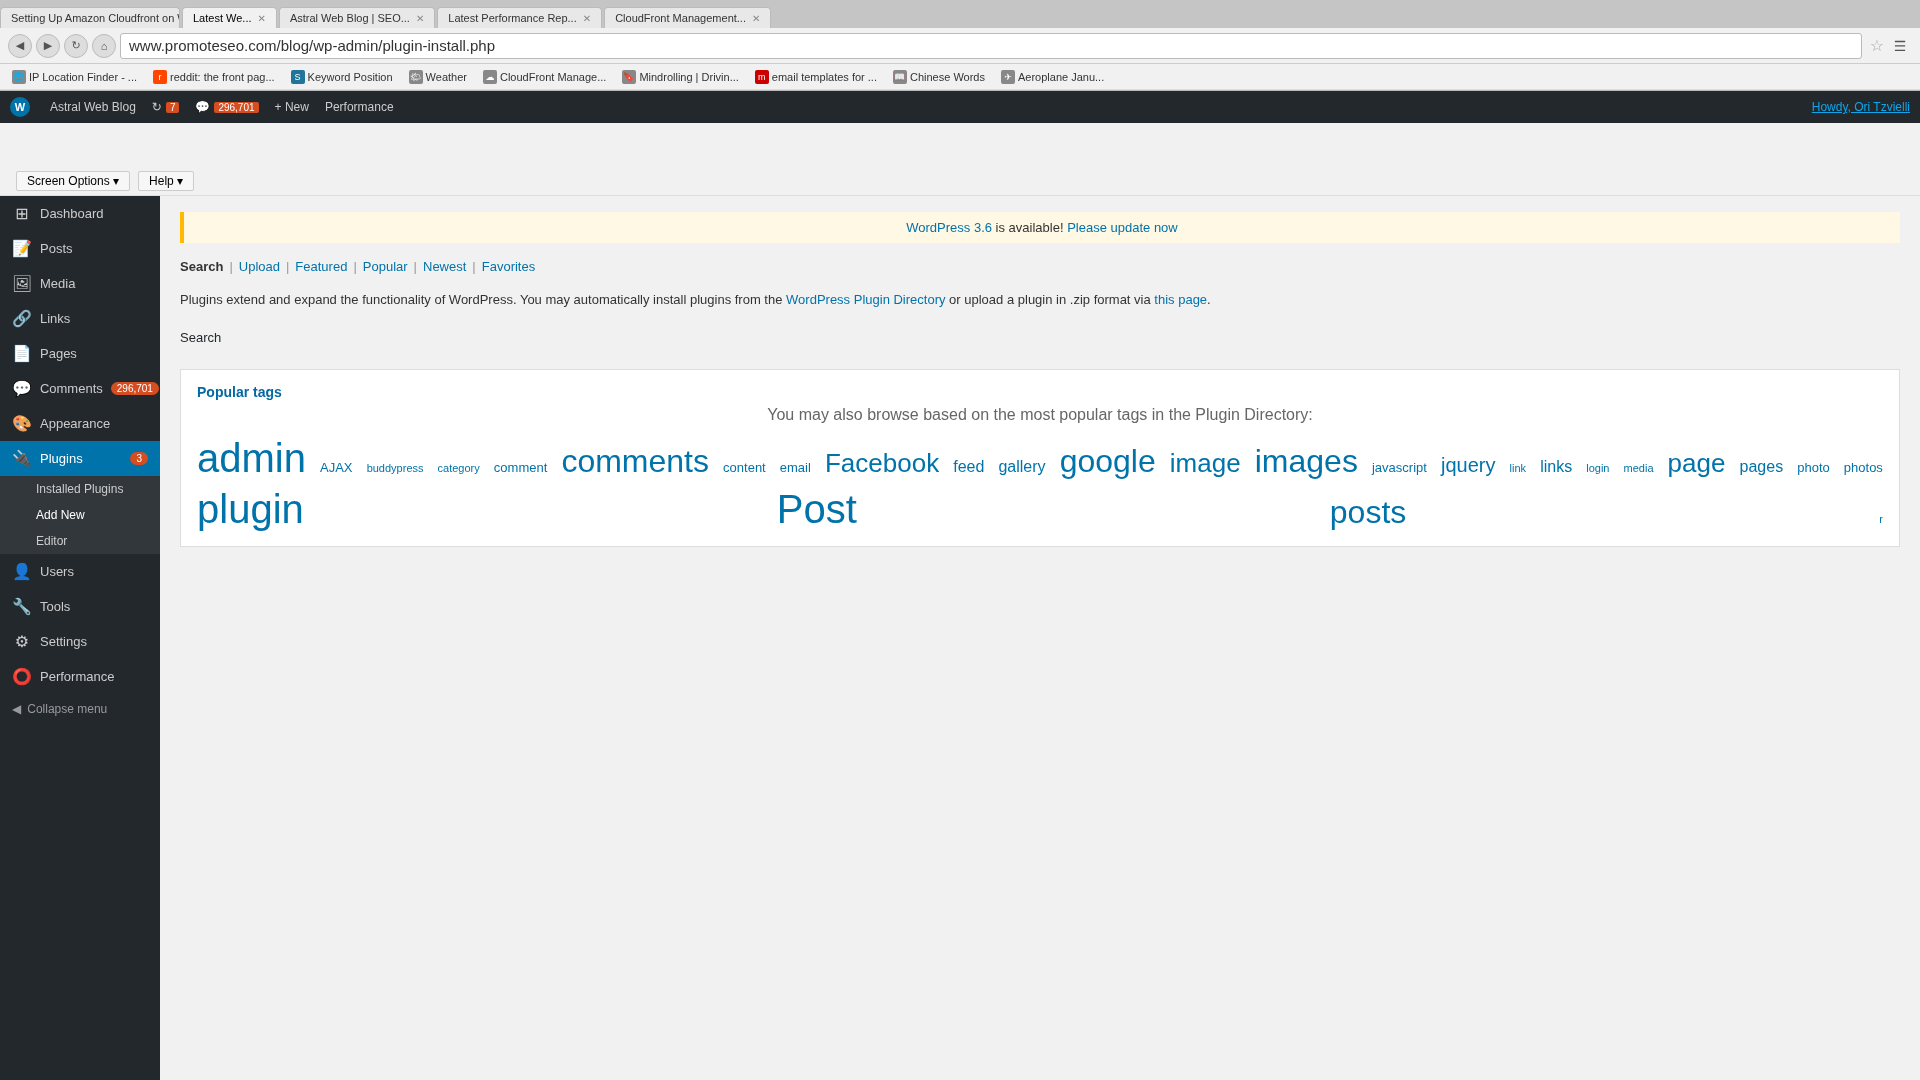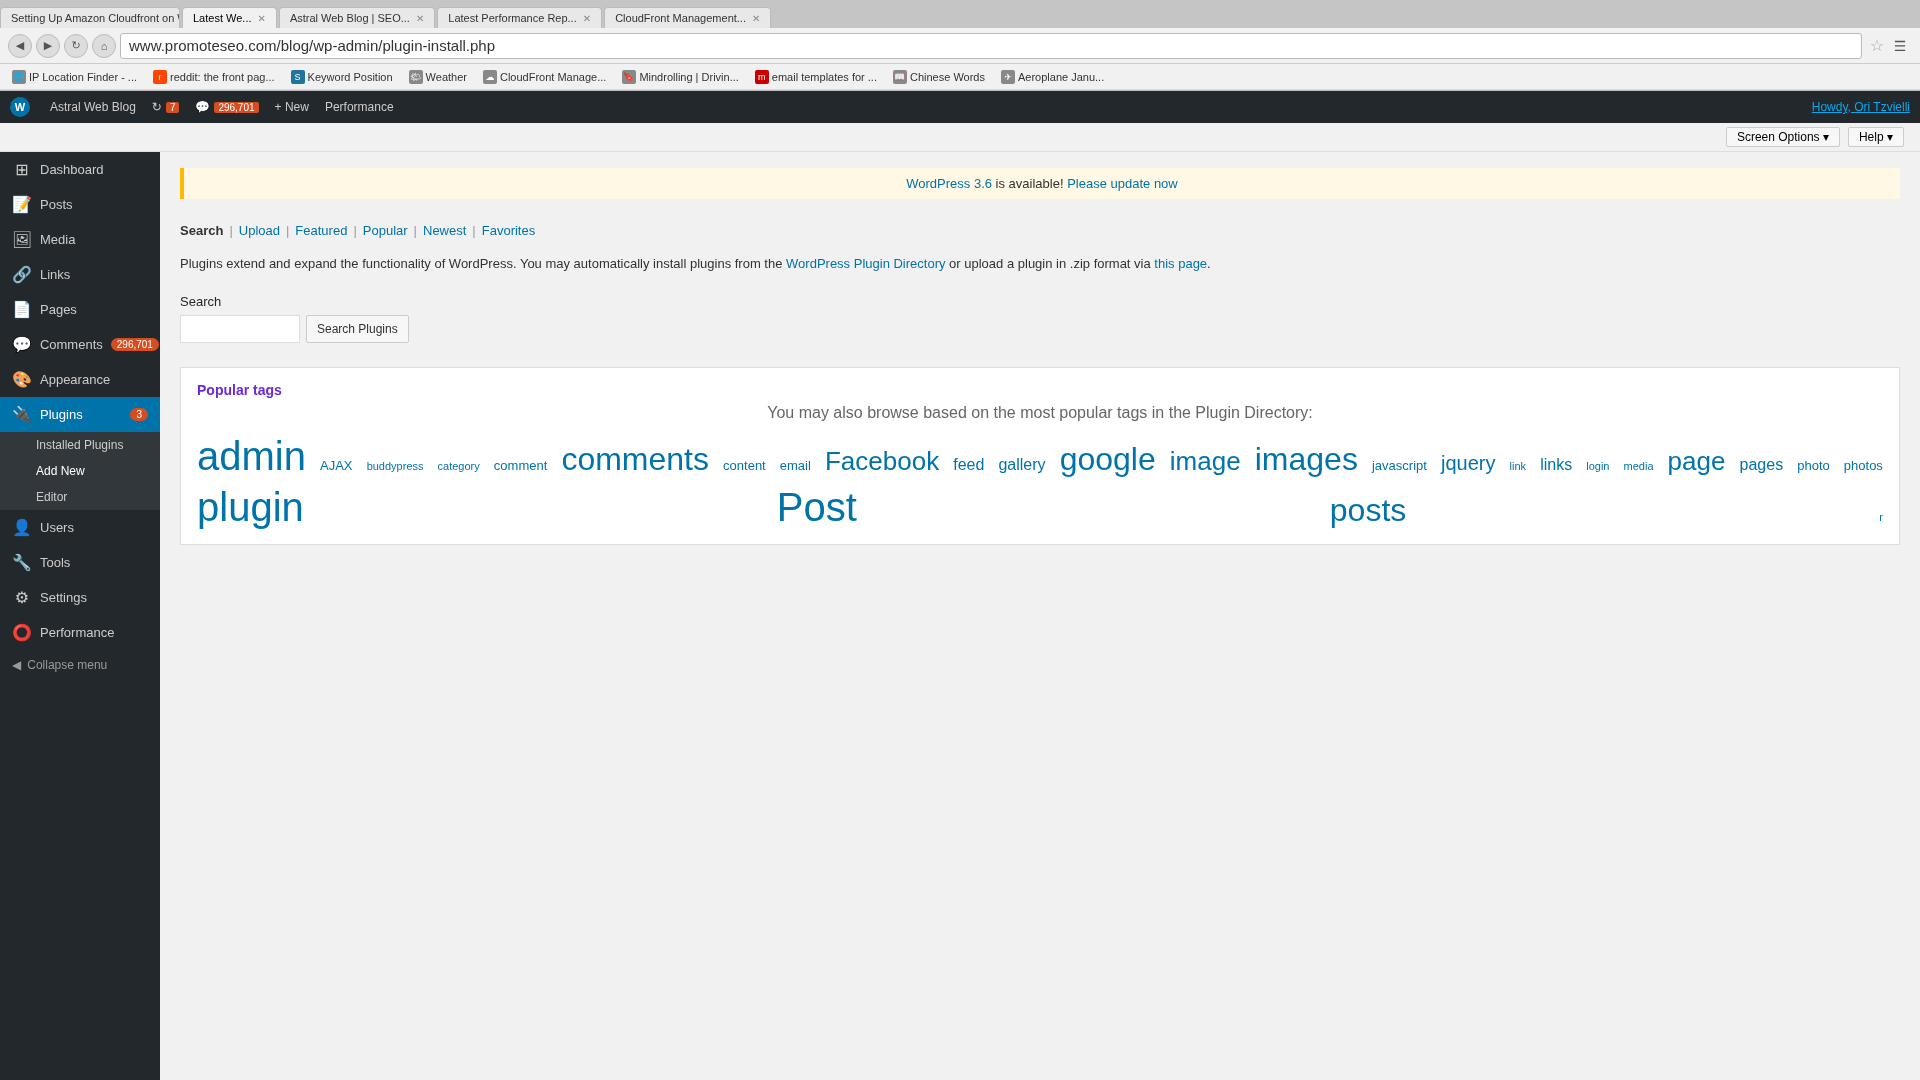--- a/index.html
+++ b/index.html
@@ -22,21 +22,21 @@
     .bookmark-item { display: flex; align-items: center; gap: 3px; color: #333; cursor: pointer; white-space: nowrap; padding: 2px 4px; border-radius: 2px; }
     .bookmark-favicon { width: 14px; height: 14px; background: #888; border-radius: 2px; display: inline-block; font-size: 9px; text-align: center; line-height: 14px; color: #fff; }
 
     
     .wp-wrapper { display: flex; flex-direction: column; height: calc(1080px - 90px); }
     .wp-admin-bar { display: flex; align-items: center; background: #23282d; color: #ccc; padding: 0 10px; height: 32px; font-size: 12px; gap: 16px; }
     .wp-admin-bar .wp-logo { width: 20px; height: 20px; background: #0073aa; border-radius: 50%; display: flex; align-items: center; justify-content: center; color: #fff; font-size: 11px; font-weight: bold; margin-right: 4px; }
     .wp-admin-bar-item { color: #ccc; cursor: pointer; display: flex; align-items: center; gap: 4px; }
     .wp-admin-bar-item .count-badge { background: #d54e21; color: #fff; border-radius: 2px; padding: 0 4px; font-size: 10px; }
     .wp-admin-bar-right { margin-left: auto; color: #0ea5e9; font-size: 12px; text-decoration: underline; }
-    .wp-screen-options { display: flex; align-items: center; background: #f1f1f1; padding: 4px 16px; justify-content: flex-end; gap: 8px; border-bottom: 1px solid #ddd; }
+    .wp-screen-options { display: flex; align-items: center; background: #f1f1f1; padding: 4px 16px; justify-content: flex-start; gap: 8px; border-bottom: 1px solid #ddd; margin-top: 44px; }
     .screen-options-btn { background: #f7f7f7; border: 1px solid #ccc; padding: 2px 10px; font-size: 12px; cursor: pointer; border-radius: 2px; }
 
     
     .wp-main { display: flex; flex: 1; overflow: hidden; }
 
     
     .wp-sidebar { width: 160px; background: #23282d; color: #ccc; flex-shrink: 0; overflow-y: auto; }
     .sidebar-item { display: flex; align-items: center; gap: 8px; padding: 8px 12px; cursor: pointer; font-size: 13px; color: #ccc; }
     .sidebar-item.active { background: #0073aa; color: #fff; }
     .sidebar-item .icon { font-size: 16px; width: 20px; text-align: center; }
@@ -46,21 +46,21 @@
     .sidebar-badge { background: #d54e21; color: #fff; border-radius: 10px; padding: 1px 6px; font-size: 10px; margin-left: auto; }
     .collapse-menu { padding: 8px 12px; cursor: pointer; font-size: 12px; color: #999; display: flex; align-items: center; gap: 6px; }
 
     
     .wp-content { flex: 1; background: #f1f1f1; overflow-y: auto; padding: 16px 20px; }
     .page-title { display: flex; align-items: center; gap: 10px; margin-bottom: 16px; }
     .page-title-icon { width: 36px; height: 36px; border: 2px solid #999; border-radius: 4px; display: flex; align-items: center; justify-content: center; font-size: 18px; color: #666; }
     .page-title h1 { font-size: 23px; font-weight: 400; color: #23282d; line-height: 1.3; }
 
     
-    .wp-notice { background: #fff8e5; border-left: 4px solid #ffba00; padding: 8px 14px; margin-bottom: 24px; font-size: 13px; text-align: center; }
+    .wp-notice { background: #fff8e5; border-left: 4px solid #ffba00; padding: 8px 14px; margin-bottom: 16px; font-size: 13px; text-align: center; }
     .wp-notice a { color: #0073aa; text-decoration: none; }
 
     
     .subsubsub { display: flex; gap: 0; margin-bottom: 16px; font-size: 13px; flex-wrap: wrap; }
     .subsubsub-item { color: #0073aa; cursor: pointer; text-decoration: none; }
     .subsubsub-item.current { color: #333; font-weight: bold; }
     .subsubsub-sep { margin: 0 6px; color: #999; }
 
     
     .plugin-desc { font-size: 13px; color: #333; margin-bottom: 20px; line-height: 1.5; }
@@ -68,21 +68,21 @@
 
     
     .search-section { margin-bottom: 24px; }
     .search-section h3 { font-size: 13px; font-weight: 400; margin-bottom: 6px; color: #23282d; }
     .search-row { display: flex; align-items: center; gap: 6px; }
     .search-input { width: 120px; height: 28px; border: 1px solid #ddd; padding: 0 6px; font-size: 13px; background: #fff; }
     .search-btn { height: 28px; padding: 0 10px; background: #f7f7f7; border: 1px solid #ccc; color: #333; font-size: 12px; cursor: pointer; border-radius: 2px; }
 
     
     .popular-tags { background: #fff; border: 1px solid #ddd; padding: 14px 16px; }
-    .popular-tags h3 { font-size: 14px; font-weight: 600; color: #6d28d9; margin-bottom: 6px; }
+    .popular-tags h3 { font-size: 14px; font-weight: 600; color: #0369a1; margin-bottom: 6px; }
     .popular-tags .tag-desc { color: #666; font-size: 16px; margin-bottom: 12px; text-align: center; }
     .tags-cloud { display: flex; flex-wrap: wrap; gap: 6px 10px; align-items: baseline; justify-content: space-between; }
     .tag-link { color: #0073aa; text-decoration: none; cursor: pointer; }
     .tag-xs { font-size: 11px; }
     .tag-sm { font-size: 13px; }
     .tag-md { font-size: 16px; }
     .tag-lg { font-size: 20px; }
     .tag-xl { font-size: 26px; }
     .tag-xxl { font-size: 32px; }
     .tag-xxxl { font-size: 40px; }
@@ -276,24 +276,20 @@
         <span class="subsubsub-sep">|</span>
         <a class="subsubsub-item">Newest</a>
         <span class="subsubsub-sep">|</span>
         <a class="subsubsub-item">Favorites</a>
       </div>
 
       <p class="plugin-desc">Plugins extend and expand the functionality of WordPress. You may automatically install plugins from the <a href="#" style="color:#0073aa;text-decoration:none;">WordPress Plugin Directory</a> or upload a plugin in .zip format via <a href="#" style="color:#0073aa;text-decoration:none;">this page</a>.</p>
 
       <div class="search-section">
         <h3>Search</h3>
-        <div class="search-row">
-          <input class="search-input" type="text" placeholder="" style="">
-          <button class="search-btn">Search Plugins</button>
-        </div>
       </div>
 
       <div class="popular-tags">
         <h3>Popular tags</h3>
         <p class="tag-desc">You may also browse based on the most popular tags in the Plugin Directory:</p>
         <div class="tags-cloud" id="tags-cloud">
         <a href="#" class="tag-link tag-xxxl">admin</a>
             <a href="#" class="tag-link tag-sm">AJAX</a>
             <a href="#" class="tag-link tag-xs">buddypress</a>
             <a href="#" class="tag-link tag-xs">category</a>

